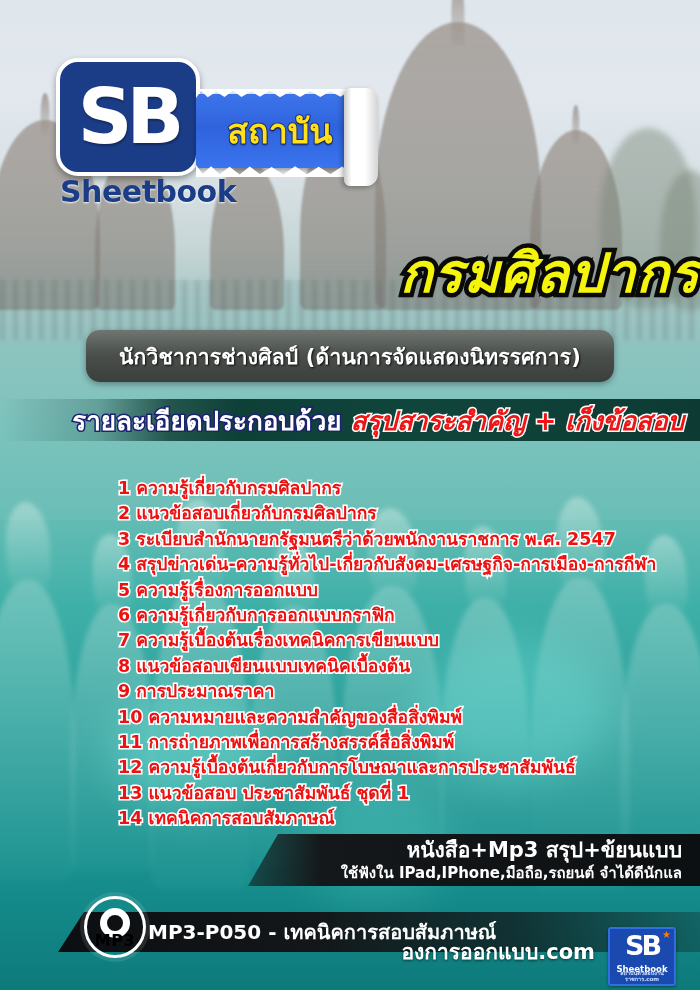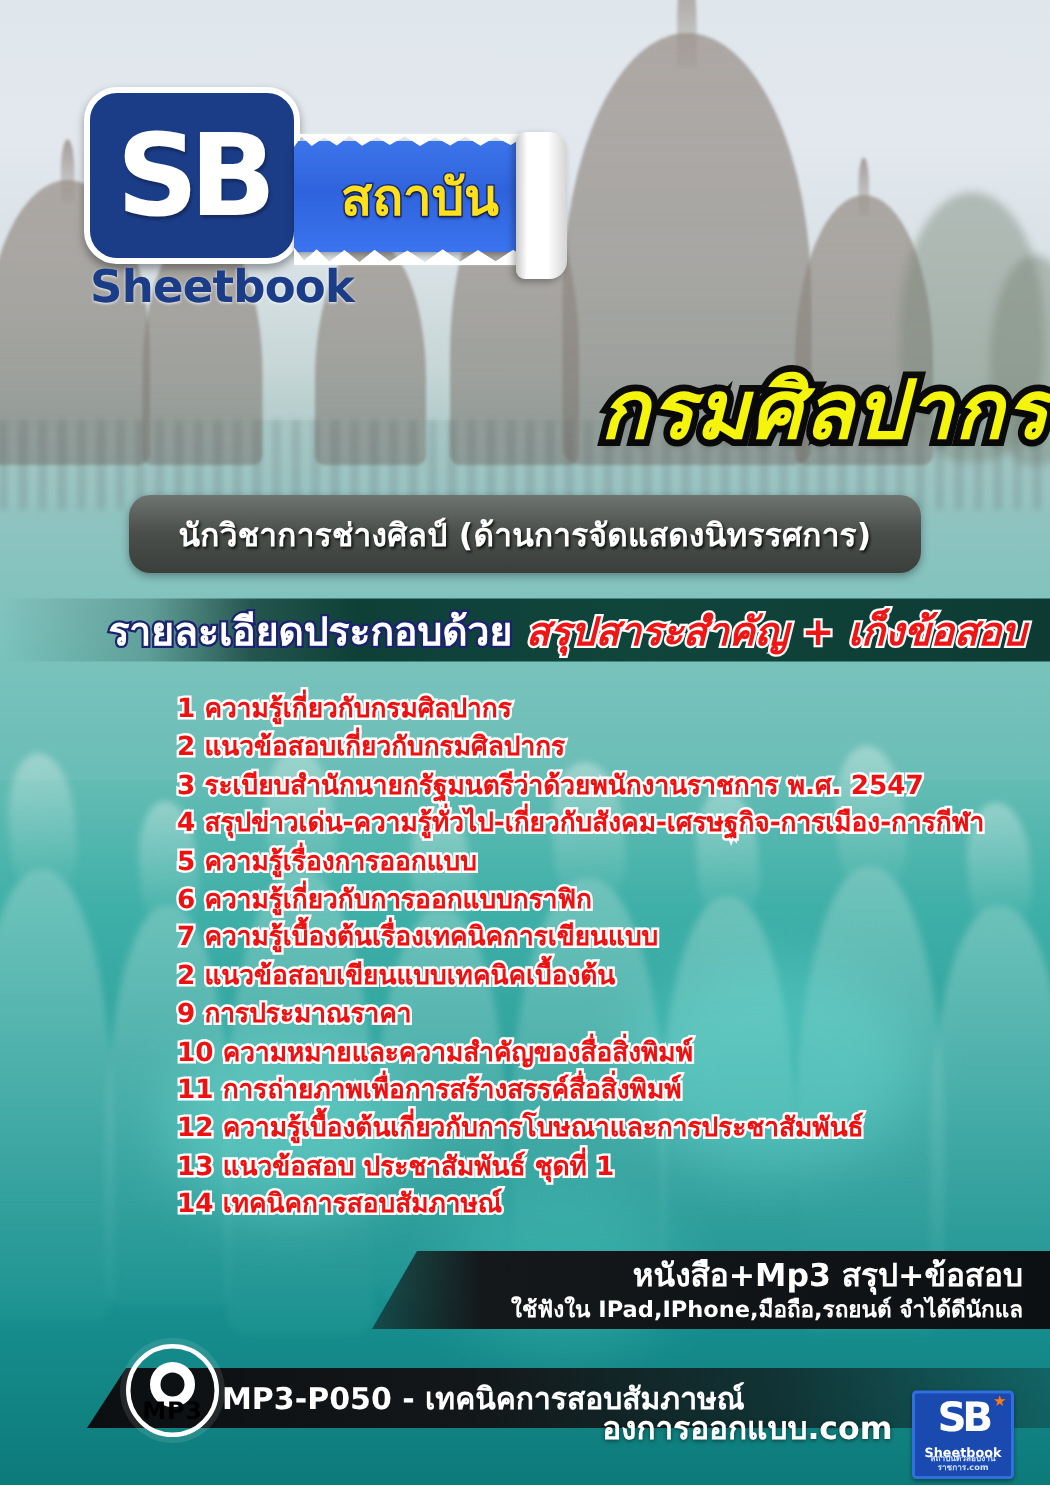--- a/index.html
+++ b/index.html
@@ -160,21 +160,21 @@
   .dtxt .plain{
     color:#ffffff;-webkit-text-stroke:3px #1b2270;paint-order:stroke fill;
   }
   .dtxt .hot{
     color:#f01515;font-style:italic;
     -webkit-text-stroke:3px #ffffff;paint-order:stroke fill;
   }
 
   
   .toc{
-    position:absolute;left:118px;top:461px;width:560px;
+    position:absolute;left:118px;top:476px;width:560px;
   }
   .toc-item{
     font-size:17.5px;font-weight:bold;line-height:25.4px;white-space:nowrap;
     font-family:"DejaVu Sans","Liberation Sans",sans-serif;
     color:#ee1111;
     -webkit-text-stroke:3.2px #ffffff;paint-order:stroke fill;
   }
 
   
   .banner-upper{
@@ -306,31 +306,31 @@
   </div>
 
   <div class="toc">
     <div class="toc-item">1 ความรู้เกี่ยวกับกรมศิลปากร</div>
     <div class="toc-item">2 แนวข้อสอบเกี่ยวกับกรมศิลปากร</div>
     <div class="toc-item">3 ระเบียบสำนักนายกรัฐมนตรีว่าด้วยพนักงานราชการ พ.ศ. 2547</div>
     <div class="toc-item">4 สรุปข่าวเด่น-ความรู้ทั่วไป-เกี่ยวกับสังคม-เศรษฐกิจ-การเมือง-การกีฬา</div>
     <div class="toc-item">5 ความรู้เรื่องการออกแบบ</div>
     <div class="toc-item">6 ความรู้เกี่ยวกับการออกแบบกราฟิก</div>
     <div class="toc-item">7 ความรู้เบื้องต้นเรื่องเทคนิคการเขียนแบบ</div>
-    <div class="toc-item">2 แนวข้อสอบเขียนแบบเทคนิคเบื้องต้น</div>
+    <div class="toc-item">8 แนวข้อสอบเขียนแบบเทคนิคเบื้องต้น</div>
     <div class="toc-item">9 การประมาณราคา</div>
     <div class="toc-item">10 ความหมายและความสำคัญของสื่อสิ่งพิมพ์</div>
     <div class="toc-item">11 การถ่ายภาพเพื่อการสร้างสรรค์สื่อสิ่งพิมพ์</div>
     <div class="toc-item">12 ความรู้เบื้องต้นเกี่ยวกับการโบษณาและการประชาสัมพันธ์</div>
     <div class="toc-item">13 แนวข้อสอบ ประชาสัมพันธ์ ชุดที่ 1</div>
     <div class="toc-item">14 เทคนิคการสอบสัมภาษณ์</div>
   </div>
 
   <div class="banner-upper">
-    <div class="l1">หนังสือ+Mp3 สรุป+ข้อสอบ</div>
+    <div class="l1">หนังสือ+Mp3 สรุป+ข้ยนแบบ</div>
     <div class="l2">ใช้ฟังใน IPad,IPhone,มือถือ,รถยนต์ จำได้ดีนักแล</div>
   </div>
 
   <div class="banner-lower">
     <div class="mp3line">MP3-P050 - เทคนิคการสอบสัมภาษณ์</div>
   </div>
 
   <div class="mp3-disc">
     <div class="inner"></div>
     <div class="lbl">MP3</div>

